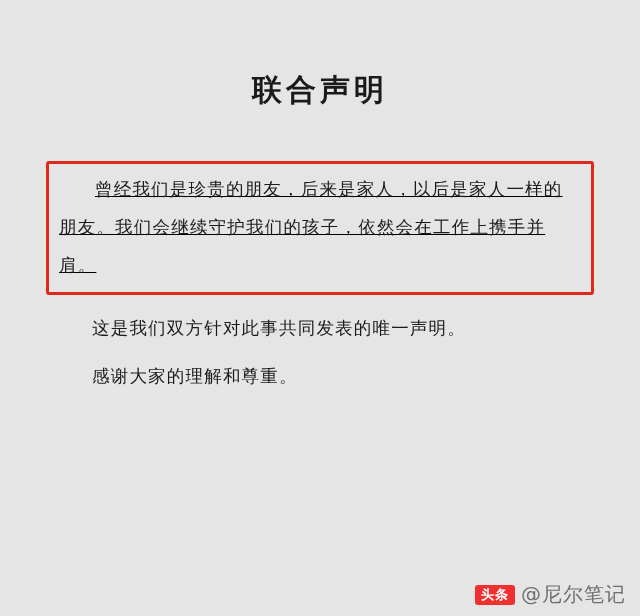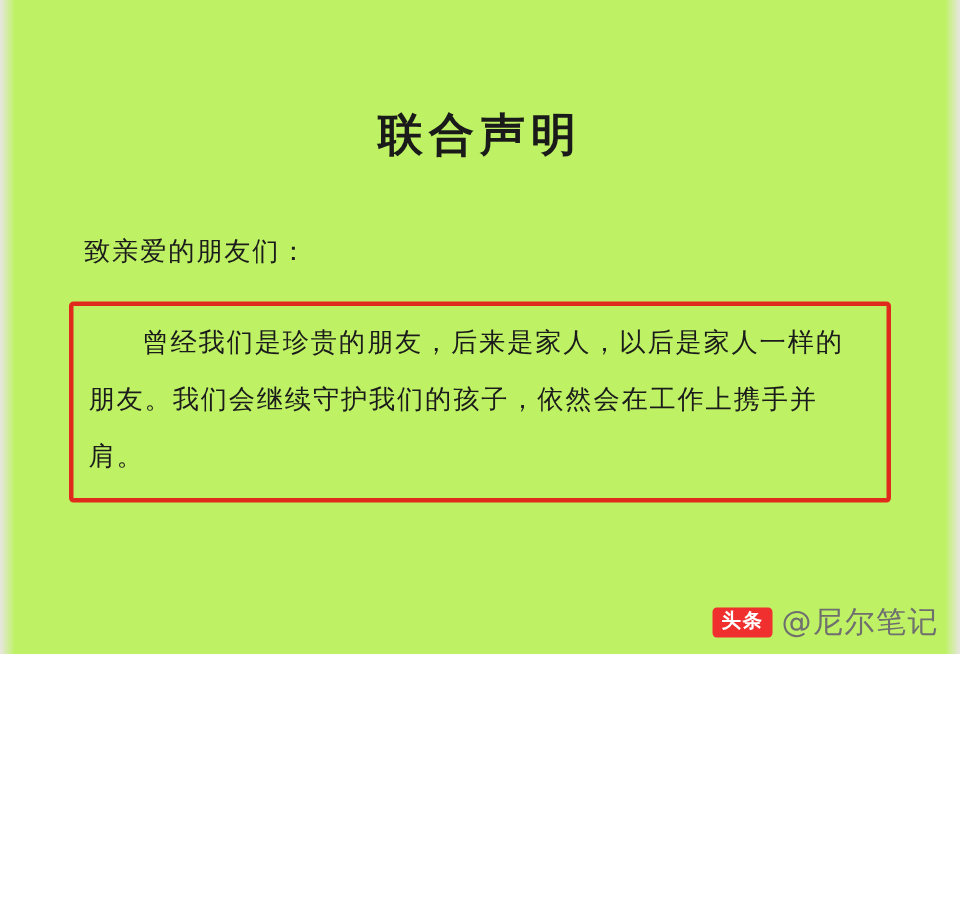--- a/index.html
+++ b/index.html
@@ -9,22 +9,22 @@
   body {
     width: 640px;
     height: 616px;
     background: #ffffff;
     font-family: "Liberation Serif", serif;
     overflow: hidden;
   }
   .page {
     position: relative;
     width: 640px;
-    height: 436px;
-    background: #bef264;
+    height: 616px;
+    background: #e5e5e5;
     box-sizing: border-box;
   }
   .doc-title {
     text-align: center;
     font-size: 30px;
     font-weight: bold;
     letter-spacing: 4px;
     color: #1a1a1a;
     padding-top: 70px;
     font-family: "DejaVu Serif", serif;
@@ -47,20 +47,21 @@
   .salutation {
     margin-bottom: 14px;
   }
   .highlight-box {
     position: relative;
     border: 3px solid #14532d;
     border-radius: 3px;
     margin: 12px -10px 14px -10px;
     padding: 6px 22px 8px 10px;
     box-sizing: border-box;
+    text-decoration: underline;
   }
   .highlight-box .para {
     margin: 0;
   }
   .footer {
     position: absolute;
     right: 14px;
     bottom: 8px;
     display: flex;
     align-items: center;
@@ -101,28 +102,29 @@
 </head>
 <body>
 
 <div class="page">
   <div class="edge-shade-left"></div>
   <div class="edge-shade-right"></div>
 
   <div class="doc-title">联合声明</div>
 
   <div class="body-block">
-    <p class="para salutation">致亲爱的朋友们：</p>
 
 
 
     <div class="highlight-box" style="border-color: rgb(224, 42, 28);">
       <p class="para indent">曾经我们是珍贵的朋友，后来是家人，以后是家人一样的朋友。我们会继续守护我们的孩子，依然会在工作上携手并肩。</p>
     </div>
 
+    <p class="para indent">这是我们双方针对此事共同发表的唯一声明。</p>
 
+    <p class="para indent">感谢大家的理解和尊重。</p>
   </div>
 
   <div class="footer">
     <span class="toutiao-logo">头条</span>
     <span class="footer-name">@尼尔笔记</span>
   </div>
 </div>
 
 </body></html>

